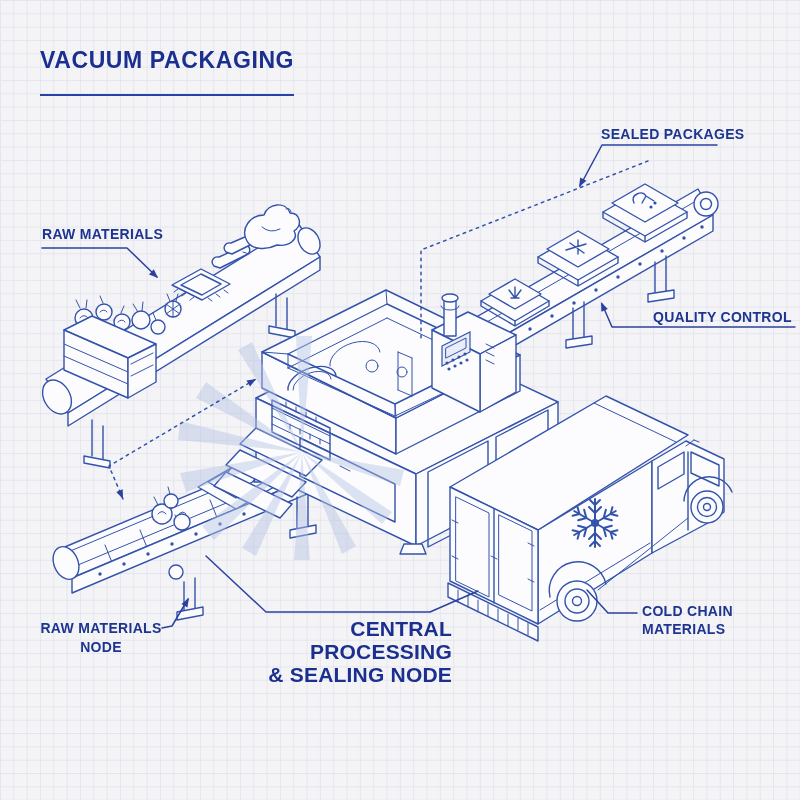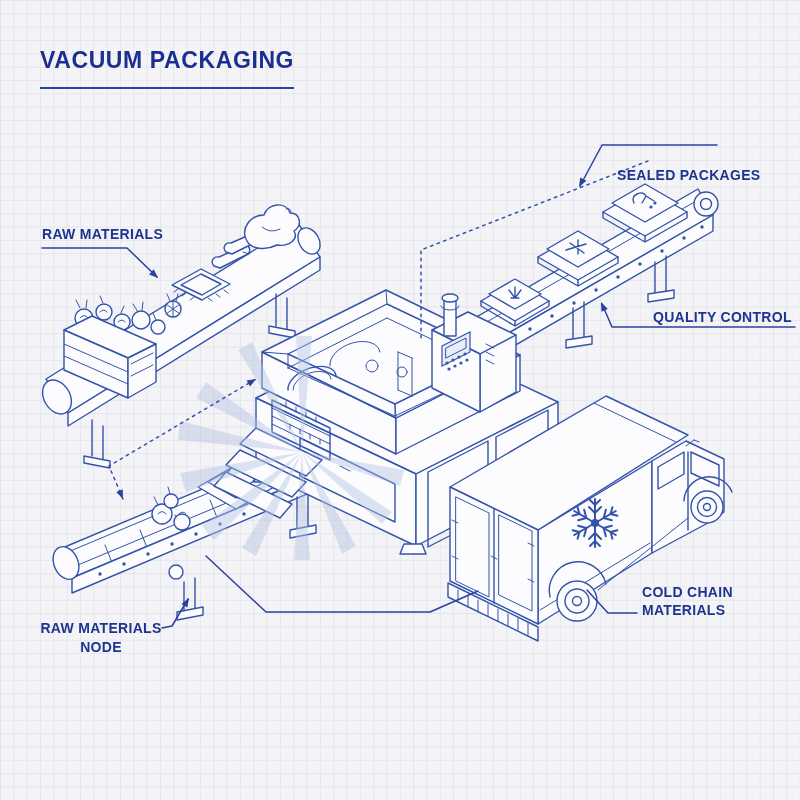--- a/index.html
+++ b/index.html
@@ -9,21 +9,21 @@
     background-color:#f4f4f7;
     background-image:
       linear-gradient(#e4e5ee 1px, transparent 1px),
       linear-gradient(90deg,#e4e5ee 1px, transparent 1px);
     background-size:13.33px 13.33px;
   }
   svg{position:absolute;left:0;top:0;}
   .lbl{position:absolute;color:#1d3490;font-weight:700;font-size:14px;letter-spacing:.3px;white-space:nowrap;}
   .title{
     position:absolute;left:40px;top:47px;color:#1b2f8e;font-weight:800;font-size:23px;
-    letter-spacing:.6px;border-bottom:2.5px solid #2743a5;padding-bottom:13px;white-space:nowrap;
+    letter-spacing:.6px;border-bottom:2.5px solid #2743a5;padding-bottom:20px;white-space:nowrap;
   }
   .big-lbl{position:absolute;color:#1b2f8e;font-weight:800;font-size:21px;letter-spacing:.2px;line-height:23px;}
   .ln{fill:none;stroke:#3353ab;stroke-width:1.4;stroke-linecap:round;stroke-linejoin:round;}
   .wf{fill:#fcfcfe;stroke:#3353ab;stroke-width:1.4;stroke-linejoin:round;stroke-linecap:round;}
   .thin{stroke-width:1;}
   .lead{fill:none;stroke:#2b41a0;stroke-width:1.5;stroke-linecap:round;stroke-linejoin:round;}
   .dot{fill:#3353ab;stroke:none;}
   .arr{fill:#2b41a0;stroke:none;}
   .dash{fill:none;stroke:#3353ab;stroke-width:1.5;stroke-dasharray:2.5 4.5;stroke-linecap:round;}
   .wm{fill:#b5c3e3;opacity:.45;stroke:none;}
@@ -367,28 +367,32 @@
     </g>
     <g>
       <polyline class="lead" points="637,613 608,613 587,590"></polyline>
     </g>
   </svg>
 
   <div class="title">VACUUM PACKAGING</div>
 
   <div class="lbl" style="left:42px;top:226px;">RAW MATERIALS</div>
 
-  <div class="lbl" style="left:617px;top:126px;margin-top:41px;">SEALED PACKAGES</div>
+  <div class="lbl" style="left:601px;top:126px;">SEALED PACKAGES</div>
 
   <div class="lbl" style="left:653px;top:309px;">QUALITY CONTROL</div>
 
   <div class="lbl" style="left:40px;top:619px;width:122px;text-align:center;line-height:19px;">
     <div>RAW MATERIALS</div>
     <div>NODE</div>
   </div>
 
-
-  <div class="lbl" style="left:642px;top:583px;line-height:18px;">
+  <div class="big-lbl" style="left:212px;top:617px;width:240px;text-align:right;">
+    <div>CENTRAL PROCESSING</div>
+    <div>&amp; SEALING NODE</div>
+  </div>
+
+  <div class="lbl" style="left:642px;top:602px;line-height:18px;">
     <div>COLD CHAIN</div>
     <div>MATERIALS</div>
   </div>
 
 </div>
 
 </body></html>

